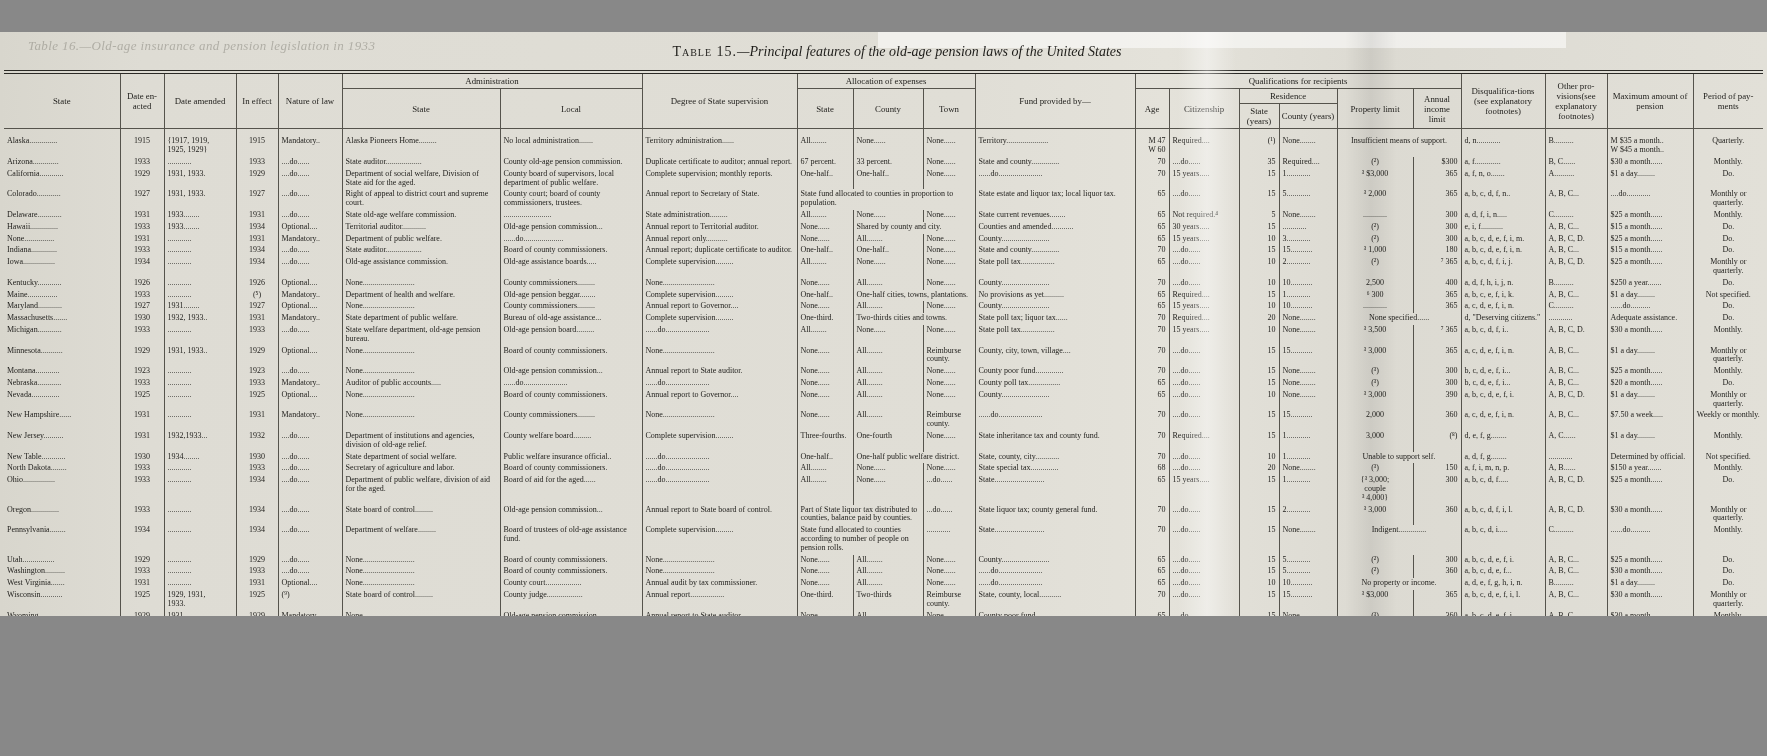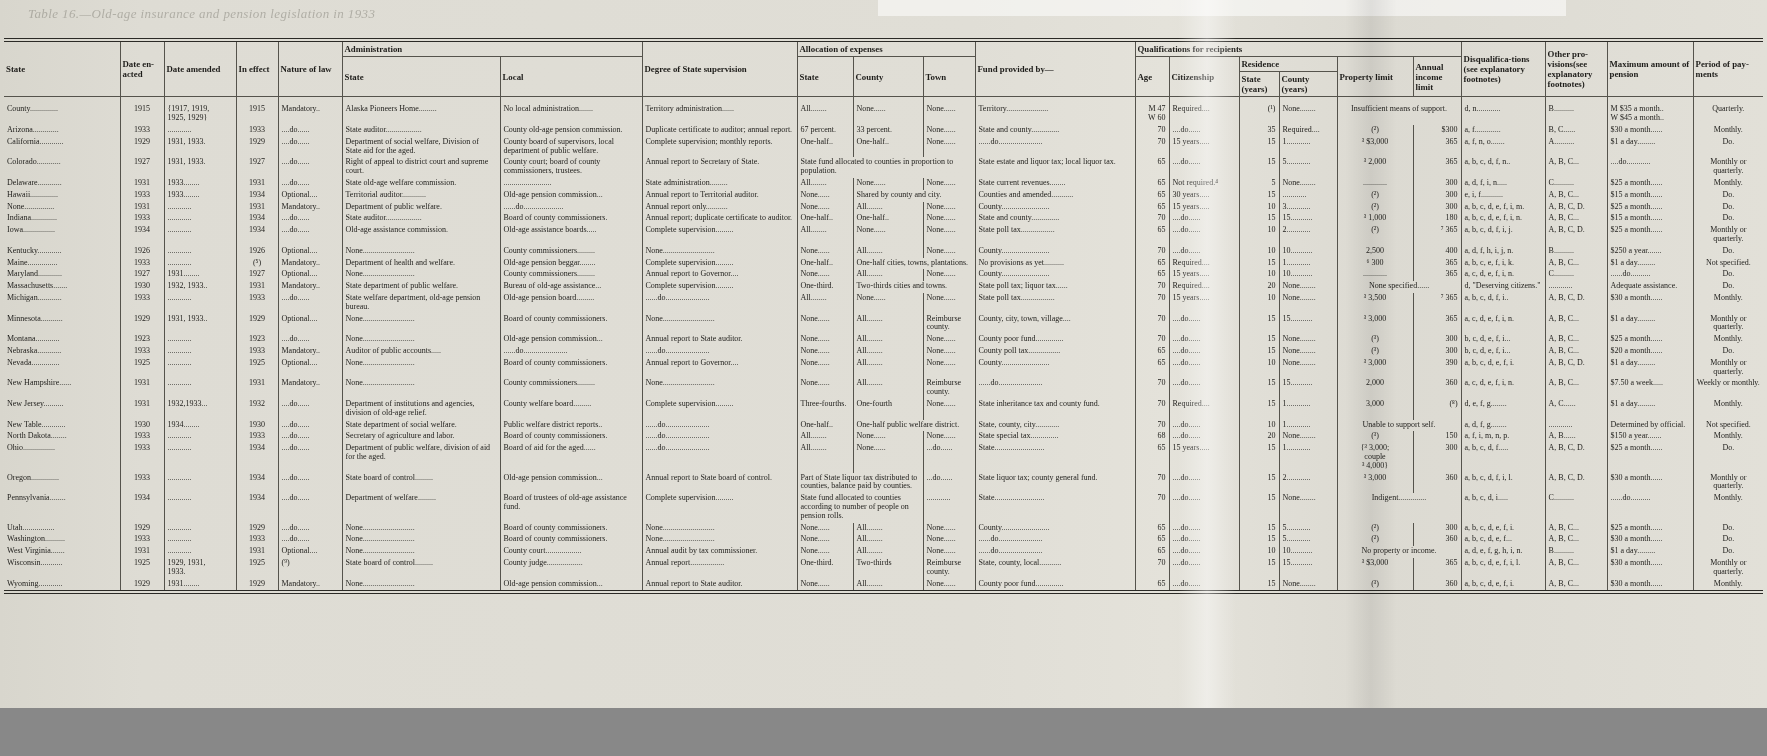--- a/index.html
+++ b/index.html
@@ -1,39 +1,39 @@
 <!DOCTYPE html>
 <html><head>
 <meta charset="utf-8">
 <style>
   html,body{margin:0;padding:0;background:#888;}
   .page{
-    position:relative;width:1767px;height:708px;overflow:hidden;
+    position:relative;width:1767px;height:584px;overflow:hidden;
     background:linear-gradient(90deg,#d8d6cd 0%,#dedcd4 8%,#e0ded6 55%,#e4e2da 66%,#dcdad2 78%,#e2e0d8 100%);
-    font-family:"Liberation Serif","DejaVu Serif",serif;color:#1e1d1a;
+    font-family:"Liberation Serif","DejaVu Serif",serif;color:#1e1d1a;margin-top:32px;
   }
   .ghost{
     position:absolute;left:28px;top:6px;width:840px;font-size:13px;font-style:italic;
     color:#8a887f;opacity:.55;filter:blur(.4px);letter-spacing:.4px;
   }
   .top-light{position:absolute;left:878px;top:0;width:688px;height:16px;background:rgba(255,255,255,.55);}
   .fold-hi{position:absolute;top:0;left:1178px;width:58px;height:756px;background:linear-gradient(90deg,rgba(255,255,255,0),rgba(255,255,255,.42),rgba(255,255,255,0));pointer-events:none;}
   .fold-sh{position:absolute;top:0;left:1345px;width:52px;height:756px;background:linear-gradient(90deg,rgba(0,0,0,0),rgba(0,0,0,.07),rgba(0,0,0,0));pointer-events:none;}
   .title{
     position:absolute;left:50%;top:12px;transform:translateX(-47%);white-space:nowrap;
     font-size:14px;
   }
   .title .tsc{font-variant:small-caps;letter-spacing:1px;}
   .title .ti{font-style:italic;}
   table.main{
     position:absolute;left:4px;top:38px;width:1759px;table-layout:fixed;
     border-collapse:collapse;border-top:4px double #2b2a26;border-bottom:4px double #2b2a26;
   }
   th{
-    font-weight:bold;font-size:8.8px;line-height:1.15;text-align:left;vertical-align:middle;
+    font-weight:normal;font-size:8.8px;line-height:1.15;text-align:center;vertical-align:middle;
     border-left:1px solid #55534c;border-bottom:1px solid #55534c;padding:2px 2px;
   }
   th.nb,td.nb{border-left:none;}
   td{
     font-size:8px;line-height:1.1;vertical-align:top;padding:1px 3px 2px 3px;
     border-left:1px solid #55534c;overflow:hidden;white-space:pre-line;
   }
   tbody tr:first-child td{padding-top:8px;}
   tbody td:first-child{border-left:none;}
   .footer{position:absolute;top:744px;left:0;width:1767px;height:12px;font-size:9px;color:#2a2924;}
@@ -43,20 +43,23 @@
   .f-other{left:1405px;}
 </style>
 </head>
 <body>
 
 <div class="page">
 
   <div class="ghost">Table 16.—Old-age insurance and pension legislation in 1933</div>
   <div class="top-light"></div>
 
+  <div class="title">
+    <span class="tsc">Table 15.</span><span class="ti">—Principal features of the old-age pension laws of the United States</span>
+  </div>
 
   <table class="main">
     <colgroup>
       <col style="width:116px">
         <col style="width:44px">
         <col style="width:72px">
         <col style="width:42px">
       <col style="width:64px">
         <col style="width:158px">
         <col style="width:142px">
@@ -105,21 +108,21 @@
         <th rowspan="2">Property limit</th>
         <th rowspan="2">Annual income limit</th>
       </tr>
       <tr>
         <th>State (years)</th>
         <th>County (years)</th>
       </tr>
     </thead>
     <tbody>
         <tr>
-          <td>County..............</td>
+          <td>Alaska..............</td>
           <td style="text-align: center;">1915</td>
           <td>{1917, 1919,
 1925, 1929}</td>
           <td style="text-align: center;">1915</td>
           <td>Mandatory..</td>
           <td>Alaska Pioneers Home.........</td>
           <td>No local administration.......</td>
           <td>Territory administration......</td>
           <td>All........</td>
           <td>None......</td>
@@ -587,21 +590,21 @@
           <td>$1 a day.........</td>
           <td style="text-align: center;">Monthly.</td>
         </tr>
         <tr>
           <td>New Table............</td>
           <td style="text-align: center;">1930</td>
           <td>1934........</td>
           <td style="text-align: center;">1930</td>
           <td>....do......</td>
           <td>State department of social welfare.</td>
-          <td>Public welfare district reports..</td>
+          <td>Public welfare insurance official..</td>
           <td>......do......................</td>
           <td>One-half..</td>
           <td colspan="2">One-half public welfare district.</td>
           <td>State, county, city............</td>
           <td style="text-align: right;">70</td>
           <td>....do......</td>
           <td style="text-align: right;">10</td>
           <td>1............</td>
           <td colspan="2" style="text-align: center;">Unable to support self.</td>
           <td>a, d, f, g........</td>

